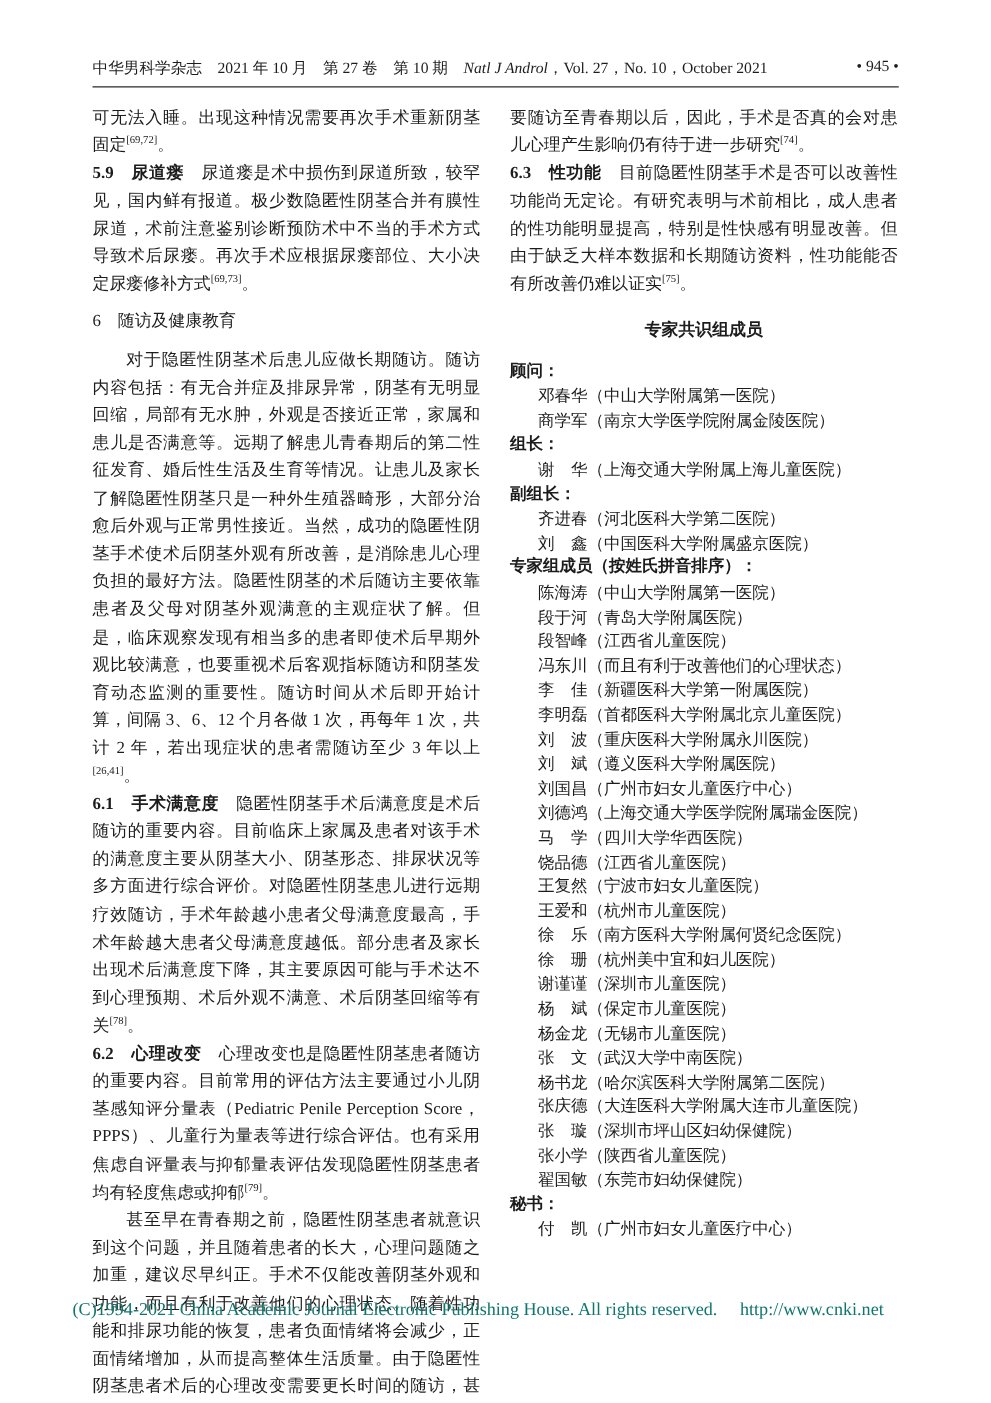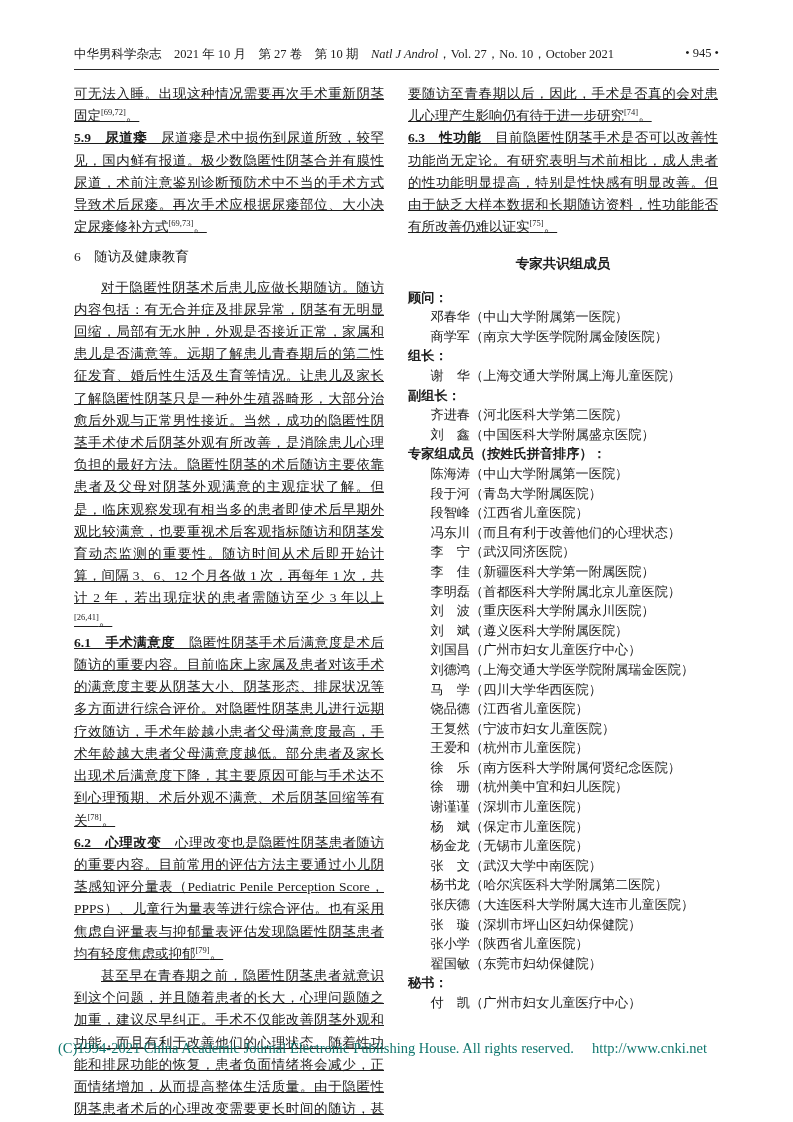--- a/index.html
+++ b/index.html
@@ -4,26 +4,26 @@
 <style>
   html,body{margin:0;padding:0;background:#ffffff;}
   .page{position:relative;width:793px;height:1122px;background:#ffffff;overflow:hidden;
         font-family:"Liberation Serif","DejaVu Serif",serif;color:#1c1c1c;border-radius:26px;}
   .header{position:absolute;top:46px;left:74px;right:74px;display:flex;
           justify-content:space-between;font-size:12.5px;white-space:nowrap;}
   .header .it{font-style:italic;}
   .rule{position:absolute;top:69px;left:74px;right:74px;border-top:1.3px solid #2a2a2a;}
   .columns{position:absolute;top:83px;left:74px;right:74px;display:flex;gap:24px;}
   .col{width:310px;flex:0 0 310px;}
-  .para{font-size:13.5px;line-height:22.2px;text-align:justify;margin:0;text-decoration:underline;}
+  .para{font-size:13.5px;line-height:22.2px;text-align:justify;margin:0;}
   .para.indent{text-indent:2em;}
   .inline-head{font-weight:bold;}
   .sec-heading{font-size:13.5px;font-weight:normal;line-height:22.2px;margin:8px 0;}
   .center-heading{font-size:13.5px;font-weight:bold;text-align:center;line-height:22.2px;margin:15px 0 12px;}
-  .role{font-size:13.2px;font-weight:bold;line-height:19.6px;}
+  .role{font-size:13.2px;font-weight:bold;line-height:19.6px;font-family:Liberation Mono, monospace;}
   .member{font-size:13.2px;line-height:19.6px;padding-left:1.7em;}
   sup{font-size:8.5px;line-height:0;vertical-align:super;}
   .footer{position:absolute;left:58px;right:86px;top:1040px;display:flex;
           justify-content:space-between;color:#0f766e;font-size:14.5px;white-space:nowrap;}
 </style>
 </head>
 <body>
 
 <div class="page">
 
@@ -56,21 +56,20 @@
         <div class="role">组长：</div>
         <div class="member">谢　华（上海交通大学附属上海儿童医院）</div>
         <div class="role">副组长：</div>
         <div class="member">齐进春（河北医科大学第二医院）</div>
         <div class="member">刘　鑫（中国医科大学附属盛京医院）</div>
         <div class="role">专家组成员（按姓氏拼音排序）：</div>
         <div class="member">陈海涛（中山大学附属第一医院）</div>
         <div class="member">段于河（青岛大学附属医院）</div>
         <div class="member">段智峰（江西省儿童医院）</div>
         <div class="member">冯东川（而且有利于改善他们的心理状态）</div>
-        <div class="member">李　宁（武汉同济医院）</div>
         <div class="member">李　佳（新疆医科大学第一附属医院）</div>
         <div class="member">李明磊（首都医科大学附属北京儿童医院）</div>
         <div class="member">刘　波（重庆医科大学附属永川医院）</div>
         <div class="member">刘　斌（遵义医科大学附属医院）</div>
         <div class="member">刘国昌（广州市妇女儿童医疗中心）</div>
         <div class="member">刘德鸿（上海交通大学医学院附属瑞金医院）</div>
         <div class="member">马　学（四川大学华西医院）</div>
         <div class="member">饶品德（江西省儿童医院）</div>
         <div class="member">王复然（宁波市妇女儿童医院）</div>
         <div class="member">王爱和（杭州市儿童医院）</div>

